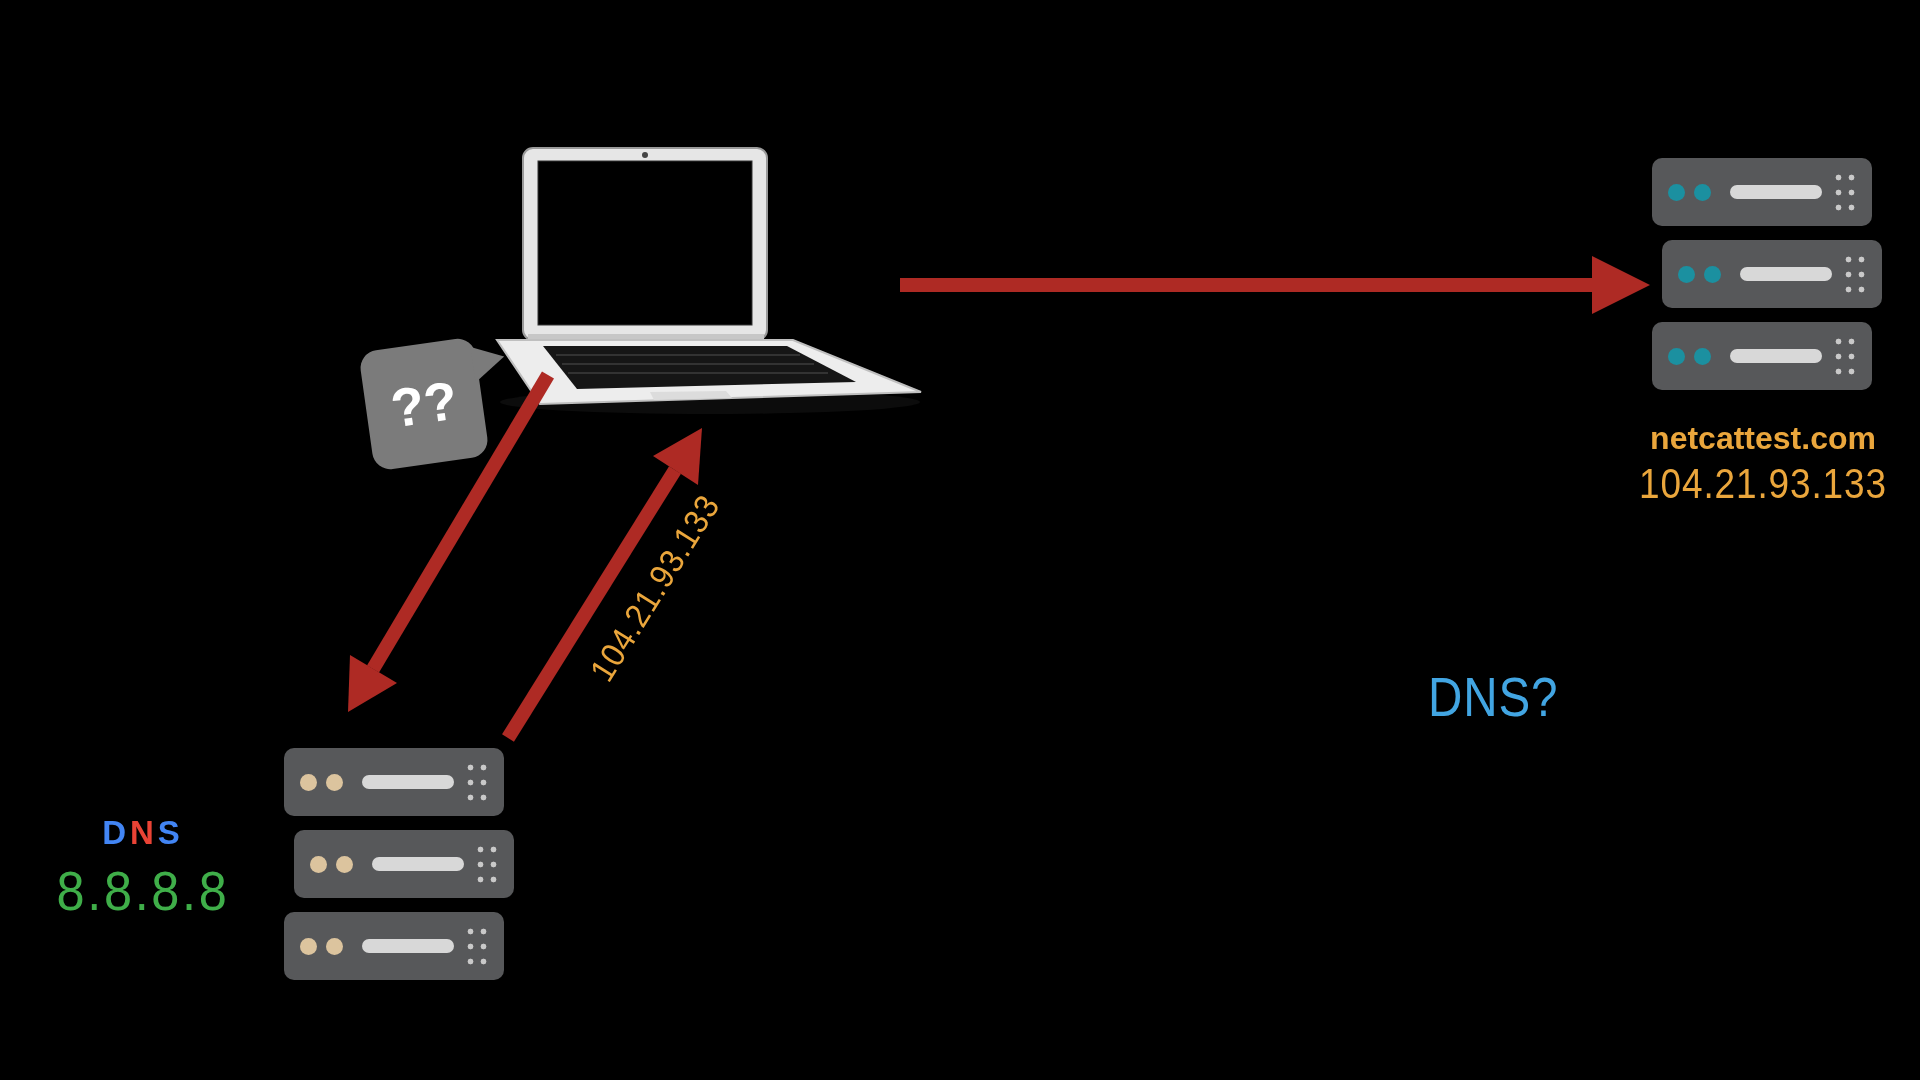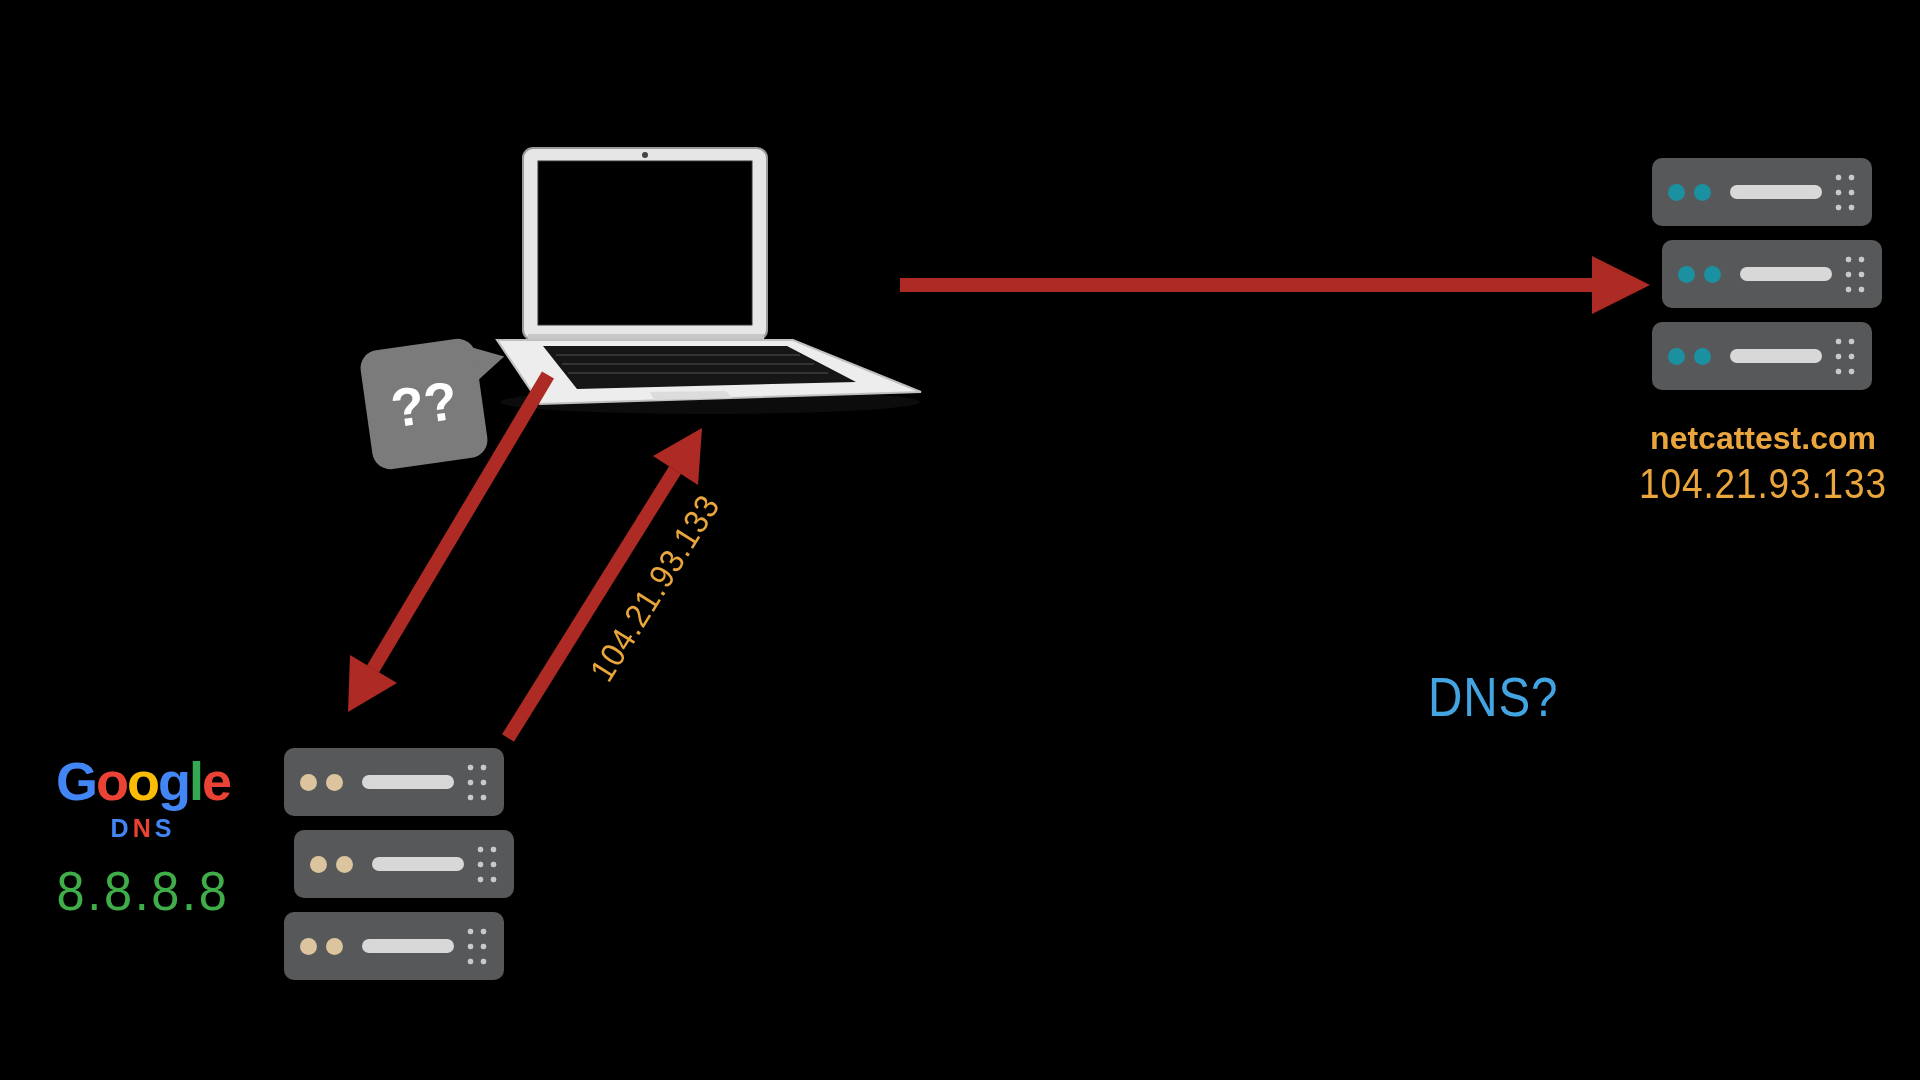--- a/index.html
+++ b/index.html
@@ -25,21 +25,21 @@
     width:27px; height:44px; margin-left:auto;
     background-image:radial-gradient(circle, #c9c9c9 2.6px, rgba(0,0,0,0) 3.2px);
     background-size:13px 15px;
   }
 
   
   .gold { color:#eaa63c; }
   .domain-label { font-weight:bold; font-size:32px; text-align:center; width:320px; }
   .ip-label { font-size:42px; font-weight:500; text-align:center; width:320px; letter-spacing:1px; transform:scaleX(0.88); }
   .google-brand { font-size:54px; font-weight:bold; letter-spacing:-2px; width:250px; text-align:center; }
-  .google-dns { font-size:25px; font-weight:bold; letter-spacing:4px; width:250px; text-align:center; }
+  .google-dns { font-size:33px; font-weight:bold; letter-spacing:4px; width:250px; text-align:center; }
   .google-ip { font-size:56px; font-weight:500; color:#3fae49; width:250px; text-align:center; letter-spacing:3px; transform:scaleX(0.9); }
   .dns-question { font-size:56px; color:#42a5e2; letter-spacing:1px; transform:scaleX(0.85); transform-origin:left center; white-space:nowrap; }
   .arrow-label {
     font-size:34px; color:#eaa63c; white-space:nowrap; letter-spacing:1px;
     transform:translate(-50%,-50%) rotate(-58deg) scaleX(0.92);
   }
 
   
   .bubble {
     width:116px; height:120px; background:#7b7b7b; border-radius:18px;
@@ -119,23 +119,20 @@
     </div>
   </div>
 
   <div class="abs gold domain-label overlay" style="left:1603px; top:420px;">netcattest.com</div>
   <div class="abs gold ip-label overlay" style="left:1603px; top:460px;">104.21.93.133</div>
 
   <div class="abs arrow-label overlay" style="left:655px; top:588px;">104.21.93.133</div>
 
   <div class="abs dns-question overlay" style="left:1428px; top:664px;">DNS?</div>
 
-  <div class="abs google-brand overlay" style="left:18px; top:750px;">
-    <span style="color:#4285F4">G</span><span style="color:#EA4335">o</span><span style="color:#FBBC05">o</span><span style="color:#4285F4">g</span><span style="color:#34A853">l</span><span style="color:#EA4335">e</span>
-  </div>
   <div class="abs google-dns overlay" style="left:18px; top:814px;">
     <span style="color:#4285F4">D</span><span style="color:#EA4335">N</span><span style="color:#4285F4">S</span>
   </div>
   <div class="abs google-ip overlay" style="left:18px; top:858px;">8.8.8.8</div>
 
   <div class="abs server-stack overlay" style="left:284px; top:748px;">
     <div class="server-unit">
       <div class="led tan"></div>
       <div class="led tan"></div>
       <div class="bar"></div>

